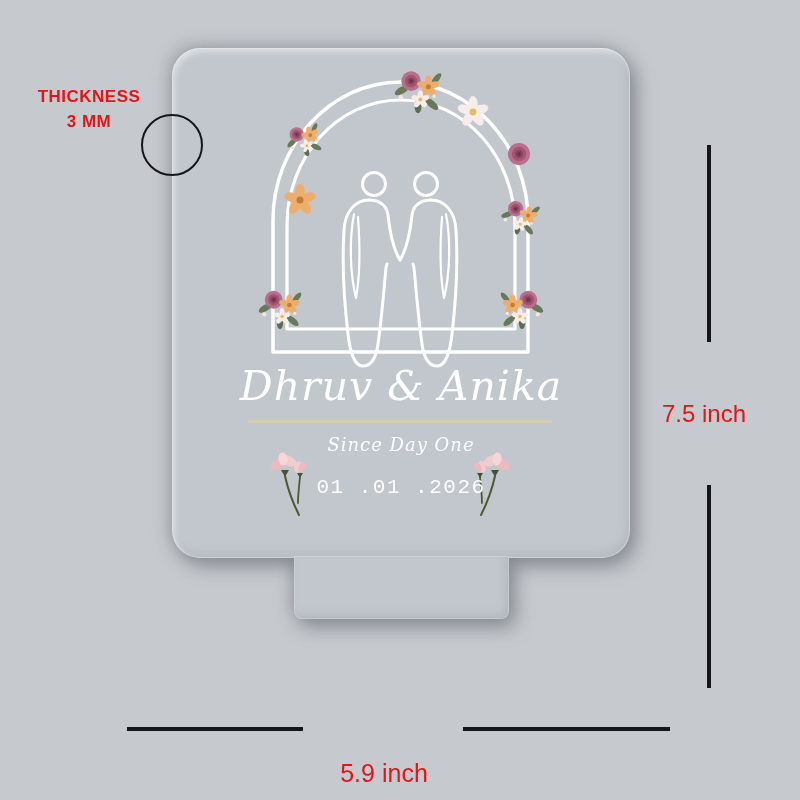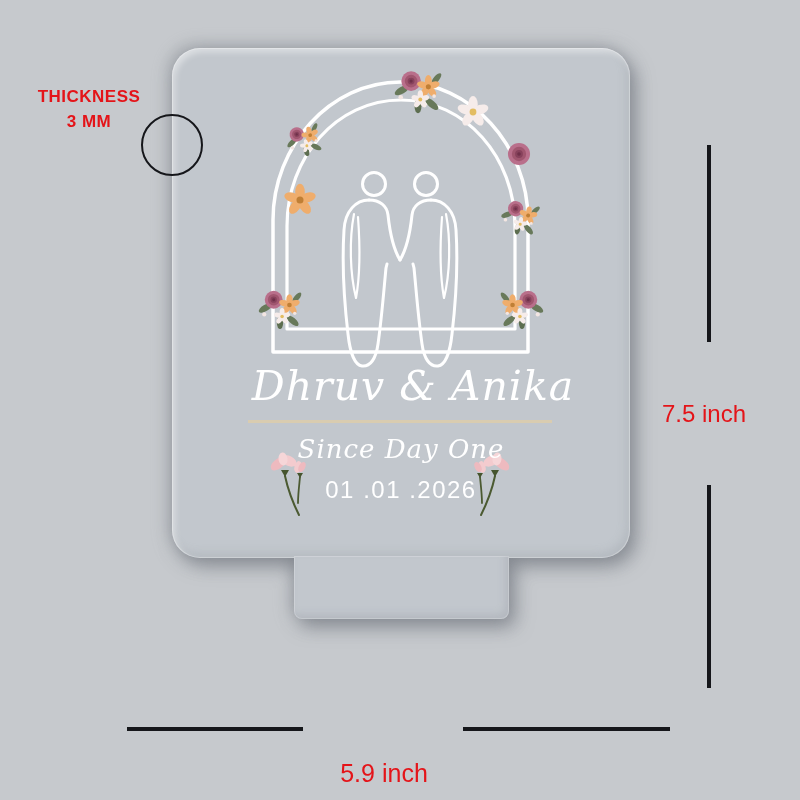--- a/index.html
+++ b/index.html
@@ -27,32 +27,32 @@
     position:absolute;left:294px;top:556px;width:215px;height:63px;
     background:#c2c7cd;border-radius:0 0 8px 8px;
     box-shadow:inset 0 0 0 1px rgba(255,255,255,.22),
                inset -4px -5px 7px rgba(148,153,162,.3);
   }
   .engraving-svg{position:absolute;left:0;top:0;width:458px;height:510px;}
   
   .names{
     position:absolute;left:0;top:314px;width:458px;text-align:center;
     font-family:"DejaVu Serif",serif;font-style:italic;
-    font-size:41px;color:#ffffff;letter-spacing:1px;padding-left:12px;
+    font-size:41px;color:#ffffff;letter-spacing:1px;
   }
   .divider{position:absolute;left:76px;top:372px;width:304px;height:3px;background:#d9ccb0;}
   .tagline{
     position:absolute;left:0;top:386px;width:458px;text-align:center;
     font-family:"DejaVu Serif",serif;font-style:italic;
-    font-size:26px;color:#ffffff;letter-spacing:1px;
+    font-size:18px;color:#ffffff;letter-spacing:1px;
   }
   .date{
     position:absolute;left:0;top:428px;width:458px;text-align:center;
-    font-family:Liberation Sans, sans-serif;
-    font-size:24px;color:#ffffff;letter-spacing:1.5px;
+    font-family:Liberation Mono, monospace;
+    font-size:21px;color:#ffffff;letter-spacing:1.5px;
   }
   
   .thickness-label{
     position:absolute;left:10px;top:60px;width:158px;text-align:center;
     color:#e41419;font-weight:bold;font-size:17px;line-height:25px;letter-spacing:.5px;margin-top:24px;
   }
   .thickness-circle{
     position:absolute;left:141px;top:114px;width:62px;height:62px;
     border:2.5px solid #15161a;border-radius:50%;box-sizing:border-box;
     background:transparent;

